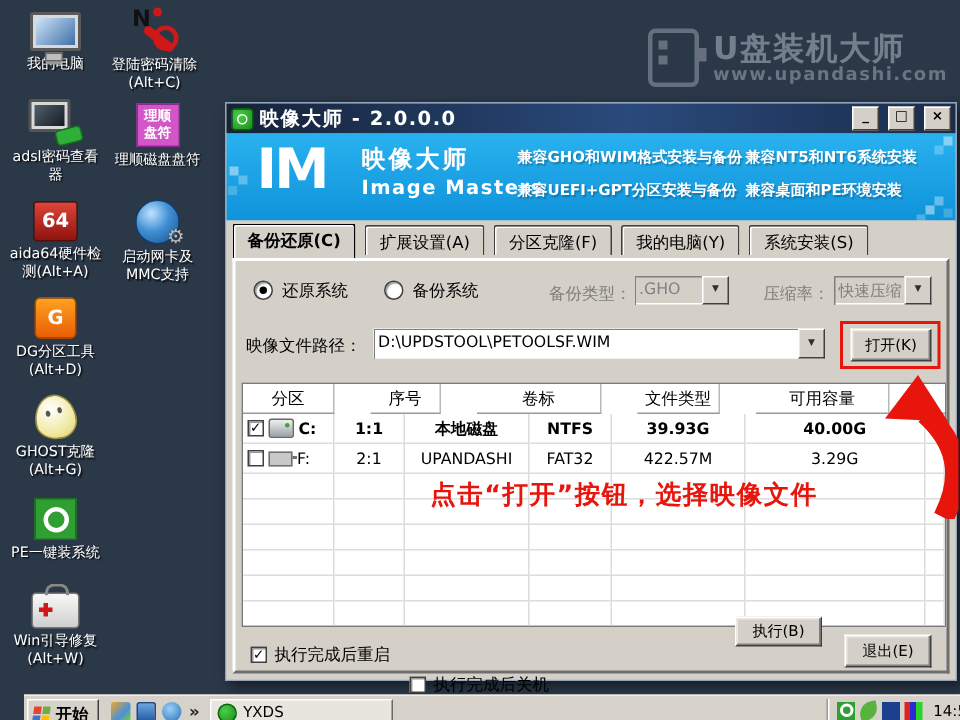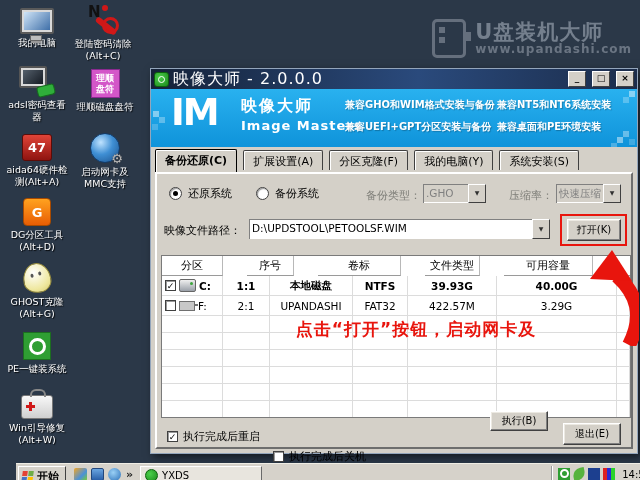--- a/index.html
+++ b/index.html
@@ -46,21 +46,21 @@
   .wm-logo::after{content:"";position:absolute;right:-8px;top:10px;width:7px;height:9px;background:#79828f;}
   .wm-text{line-height:1.05;}
   .wm-title{font-size:21px;font-weight:bold;color:#8d97a4;letter-spacing:1px;}
   .wm-url{font-size:12px;font-weight:bold;color:#7f8996;letter-spacing:1px;}
 
   
   .window{position:absolute;left:150px;top:68px;width:488px;height:386px;background:#d4d0c8;border:1px solid #93a5bb;box-shadow:3px 3px 8px rgba(0,0,0,.55);box-sizing:border-box;}
   .titlebar{height:20px;background:linear-gradient(90deg,#152238,#2a4a7c 55%,#1b2c4a);display:flex;align-items:center;gap:4px;padding:0 3px;}
   .app-icon{width:13px;height:13px;border-radius:3px;background:radial-gradient(circle at 35% 35%,#4ad04a,#1d8a1d);border:1px solid #0c610c;position:relative;}
   .app-icon::before{content:"";position:absolute;left:3px;top:3px;width:5px;height:5px;border:1px solid #fff;border-radius:50%;}
-  .title-text{flex:1;color:#fff;font-size:16px;font-weight:normal;letter-spacing:1px;white-space:nowrap;overflow:hidden;}
+  .title-text{flex:1;color:#fff;font-size:13px;font-weight:bold;letter-spacing:1px;white-space:nowrap;overflow:hidden;}
   .tb-btn{width:16px;height:14px;margin-left:2px;background:#d4d0c8;border:1px solid;border-color:#fff #404040 #404040 #fff;font-size:9px;line-height:12px;text-align:center;font-weight:bold;color:#000;}
 
   .banner{position:relative;height:58px;background:linear-gradient(180deg,#29b1ef,#0f93da);overflow:hidden;color:#fff;}
   .im-logo{position:absolute;left:20px;top:2px;font-size:37px;font-weight:bold;letter-spacing:-2px;}
   .nm-cn{position:absolute;left:90px;top:7px;font-size:16px;font-weight:bold;letter-spacing:2px;}
   .nm-en{position:absolute;left:90px;top:29px;font-size:13px;font-weight:bold;letter-spacing:1px;}
   .features{position:absolute;left:194px;top:9px;display:grid;grid-template-columns:152px 138px;grid-auto-rows:22px;font-size:10px;font-weight:bold;text-shadow:1px 1px 1px rgba(0,0,0,.25);}
   .deco{position:absolute;width:6px;height:6px;background:rgba(255,255,255,.45);}
   .deco.d1{left:2px;top:22px;box-shadow:6px 6px 0 rgba(255,255,255,.3), -1px 13px 0 rgba(255,255,255,.2);}
   .deco.d2{right:14px;bottom:4px;box-shadow:6px -6px 0 rgba(255,255,255,.35), -6px 6px 0 rgba(255,255,255,.25), 12px 2px 0 rgba(255,255,255,.2);}
@@ -157,21 +157,21 @@
       </div>
     <div class="lbl">adsl密码查看
 器</div>
   </div>
   <div class="dicon" style="left:68px;top:69px;">
     <div class="glyph ic-magenta">理顺
 盘符</div>
     <div class="lbl">理顺磁盘盘符</div>
   </div>
   <div class="dicon" style="left:0px;top:134px;">
-    <div class="glyph ic-aida">47</div>
+    <div class="glyph ic-aida">64</div>
     <div class="lbl">aida64硬件检
 测(Alt+A)</div>
   </div>
   <div class="dicon" style="left:68px;top:133px;">
     <div class="glyph ic-globe"></div>
     <div class="lbl">启动网卡及
 MMC支持</div>
   </div>
   <div class="dicon" style="left:0px;top:198px;">
     <div class="glyph ic-dg">G</div>
@@ -348,21 +348,21 @@
               <div class="cell"></div>
               <div class="cell"></div>
               <div class="cell"></div>
               <div class="cell"></div>
               <div class="cell"></div>
               <div class="cell"></div>
               <div class="cell"></div>
             </div>
         </div>
 
-        <div class="annotation">点击“打开”按钮，启动网卡及</div>
+        <div class="annotation">点击“打开”按钮，选择映像文件</div>
 
         <svg class="arrow-svg" width="58" height="96" viewBox="0 0 58 96">
           <path d="M48,95 C63,66 56,44 36,26" stroke="#e8150d" stroke-width="14" fill="none"></path>
           <polygon points="31,0 9,29 51,31" fill="#e8150d"></polygon>
         </svg>
 
         <div class="footer-check" style="left:10px;top:255px;">
           <span class="cb">✓</span>
           <span>执行完成后重启</span>
         </div>

